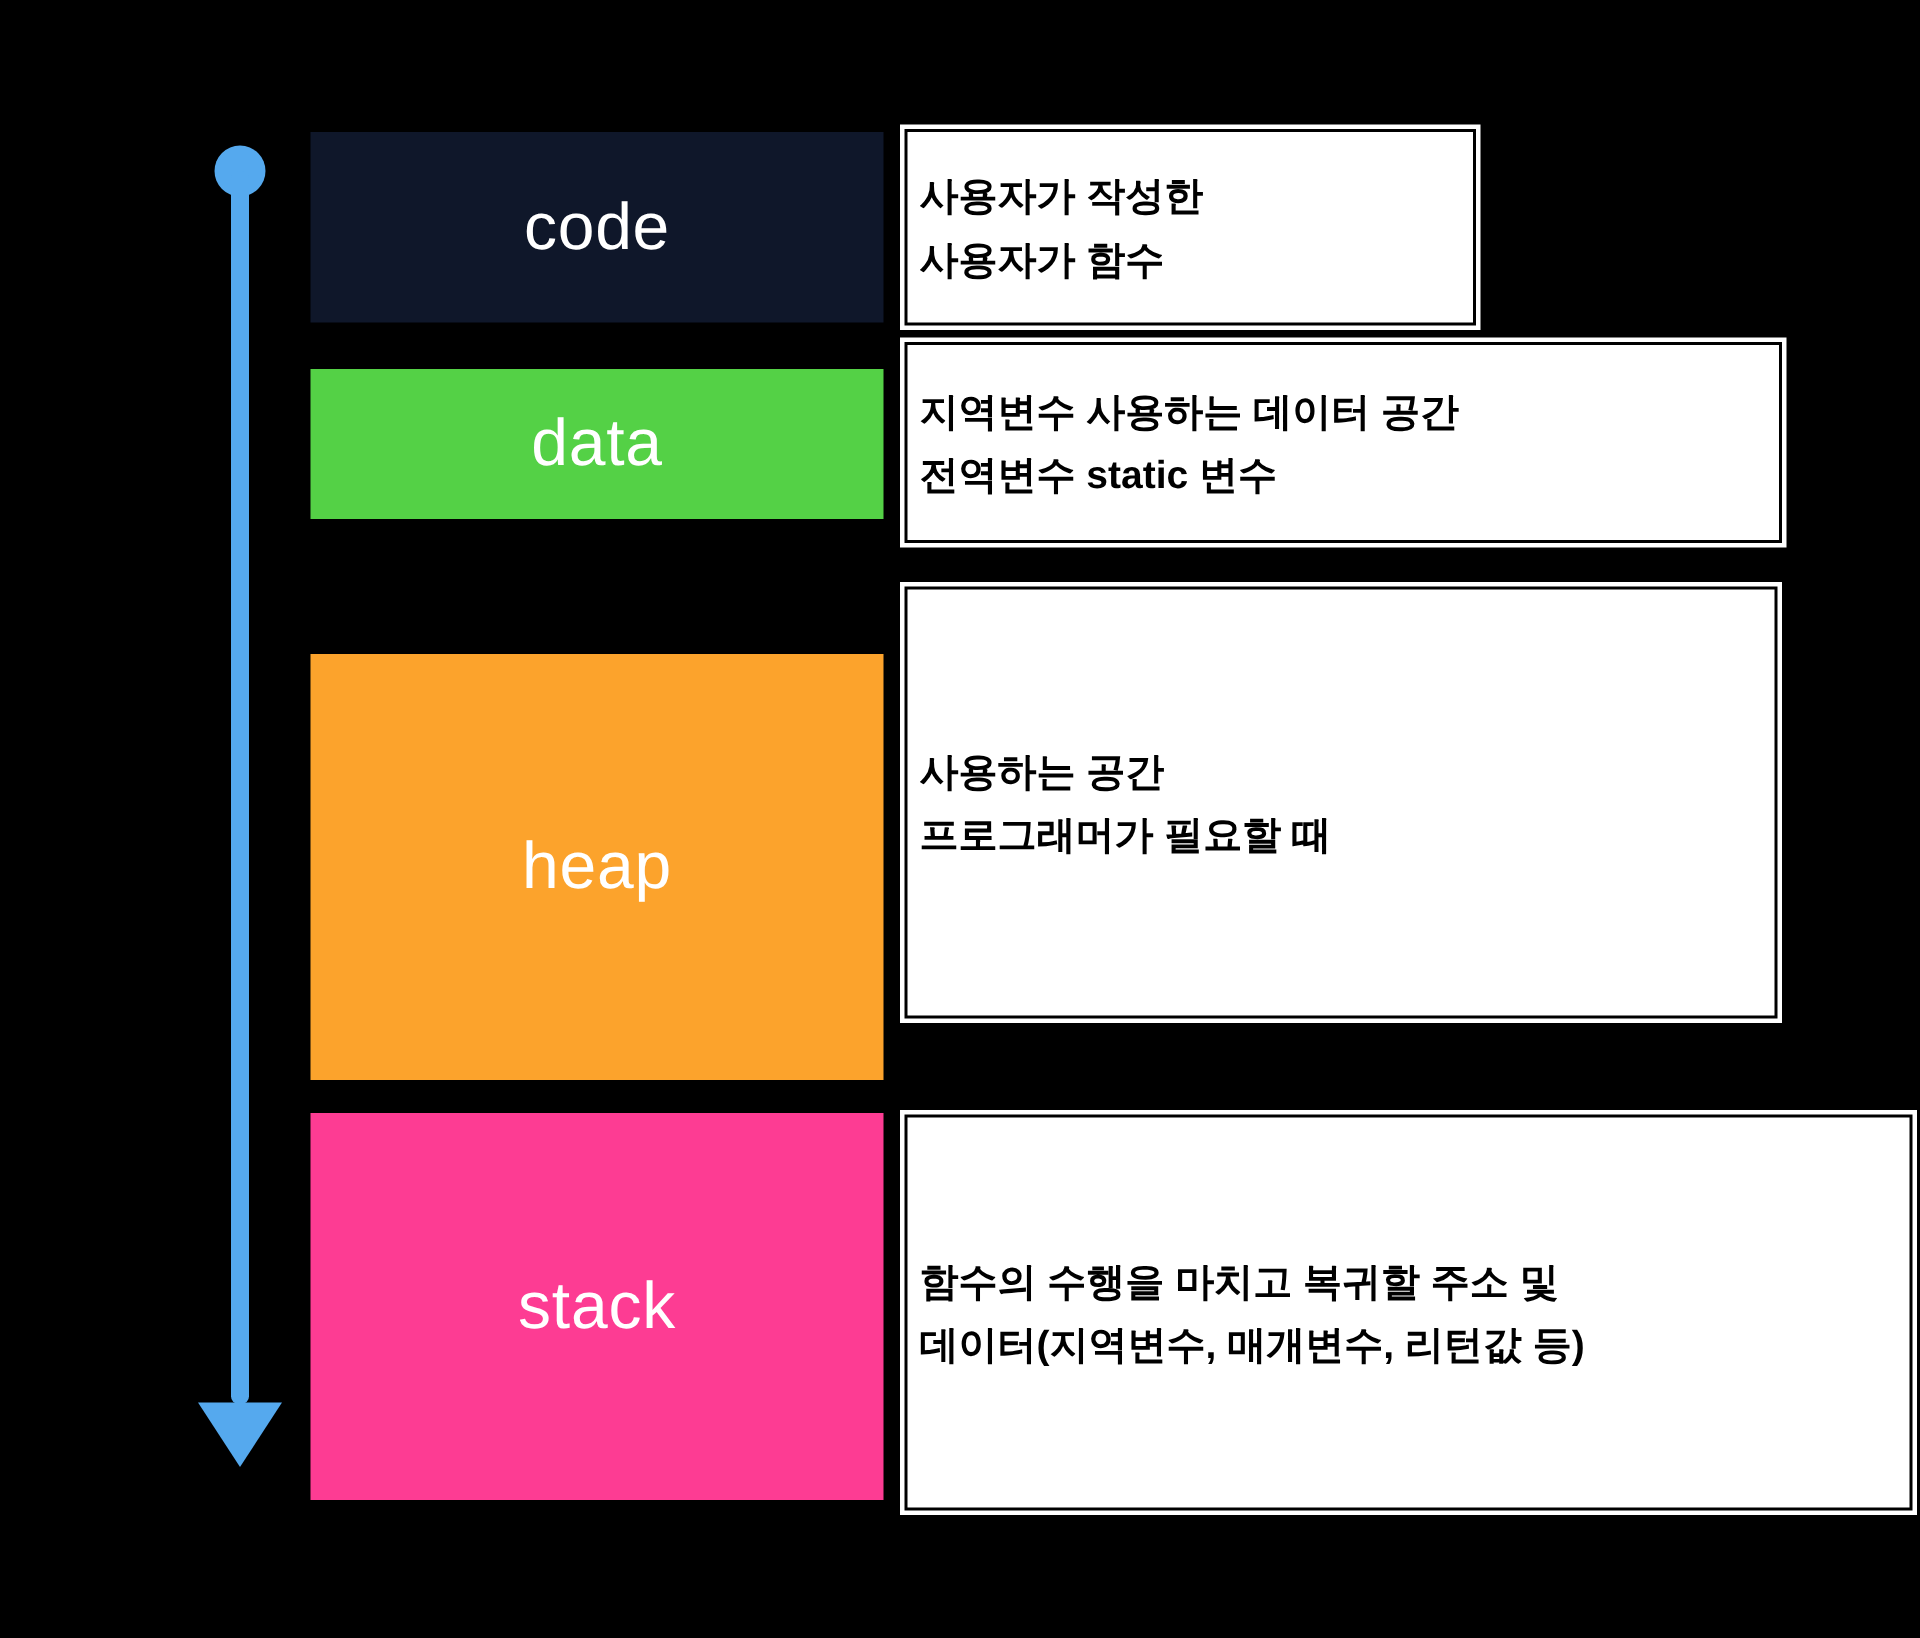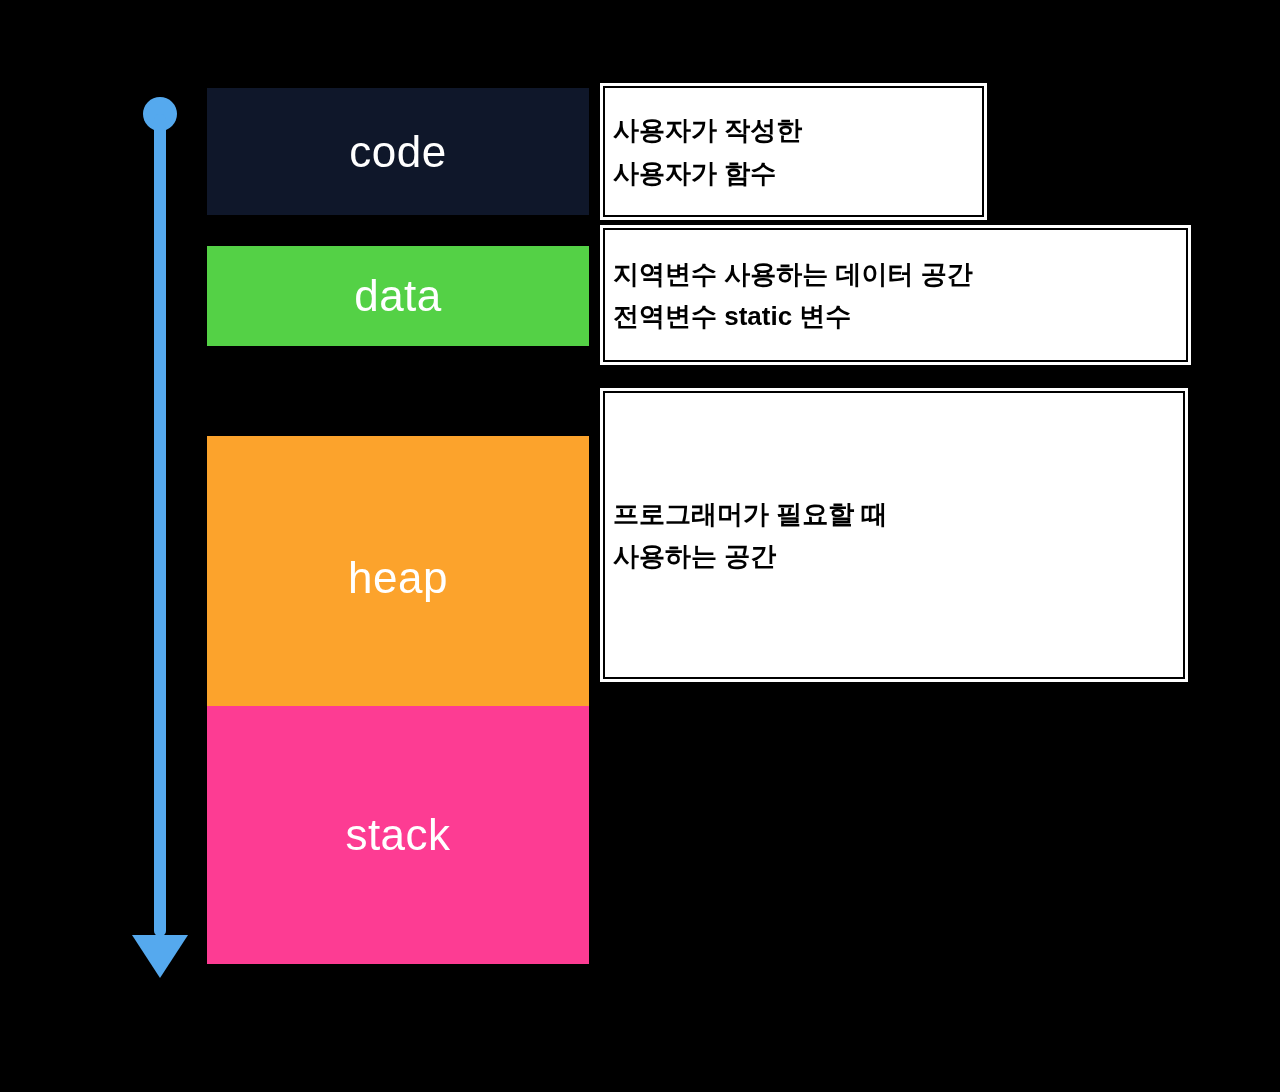--- a/index.html
+++ b/index.html
@@ -14,21 +14,21 @@
 
   
   .block {
     position:absolute; left:207px; width:382px;
     display:flex; align-items:center; justify-content:center;
   }
   .block-label { color:#ffffff; font-size:44px; font-weight:500; letter-spacing:0.5px; }
   .block-code  { top:88px;  height:127px; }
   .block-data  { top:230px; height:100px;margin-top:16px; }
   .block-heap  { top:393px; height:284px;margin-top:43px; }
-  .block-stack { top:706px; height:258px; }
+  .block-stack { top:742px; height:258px; }
 
   
   .desc {
     position:absolute; left:605px; background:#ffffff;
     outline:3px solid #ffffff; outline-offset:2px;
     display:flex; flex-direction:column; justify-content:center;
     padding-left:8px; box-sizing:border-box;
     color:#000000; font-size:26px; font-weight:700; line-height:1.62;
     white-space:nowrap;
   }
@@ -63,21 +63,25 @@
   </div>
   <div class="desc desc-data">
     <div class="desc-line">지역변수 사용하는 데이터 공간</div>
     <div class="desc-line">전역변수 static 변수</div>
   </div>
 
   <div class="block block-heap" style="background: rgb(252, 163, 44);">
     <span class="block-label">heap</span>
   </div>
   <div class="desc desc-heap">
+    <div class="desc-line">사용하는 공간</div>
     <div class="desc-line">프로그래머가 필요할 때</div>
-    <div class="desc-line">사용하는 공간</div>
   </div>
 
   <div class="block block-stack" style="background: rgb(253, 60, 147);">
     <span class="block-label">stack</span>
   </div>
+  <div class="desc desc-stack">
+    <div class="desc-line">함수의 수행을 마치고 복귀할 주소 및</div>
+    <div class="desc-line">데이터(지역변수, 매개변수, 리턴값 등)</div>
+  </div>
 
 </div>
 
 </body></html>

